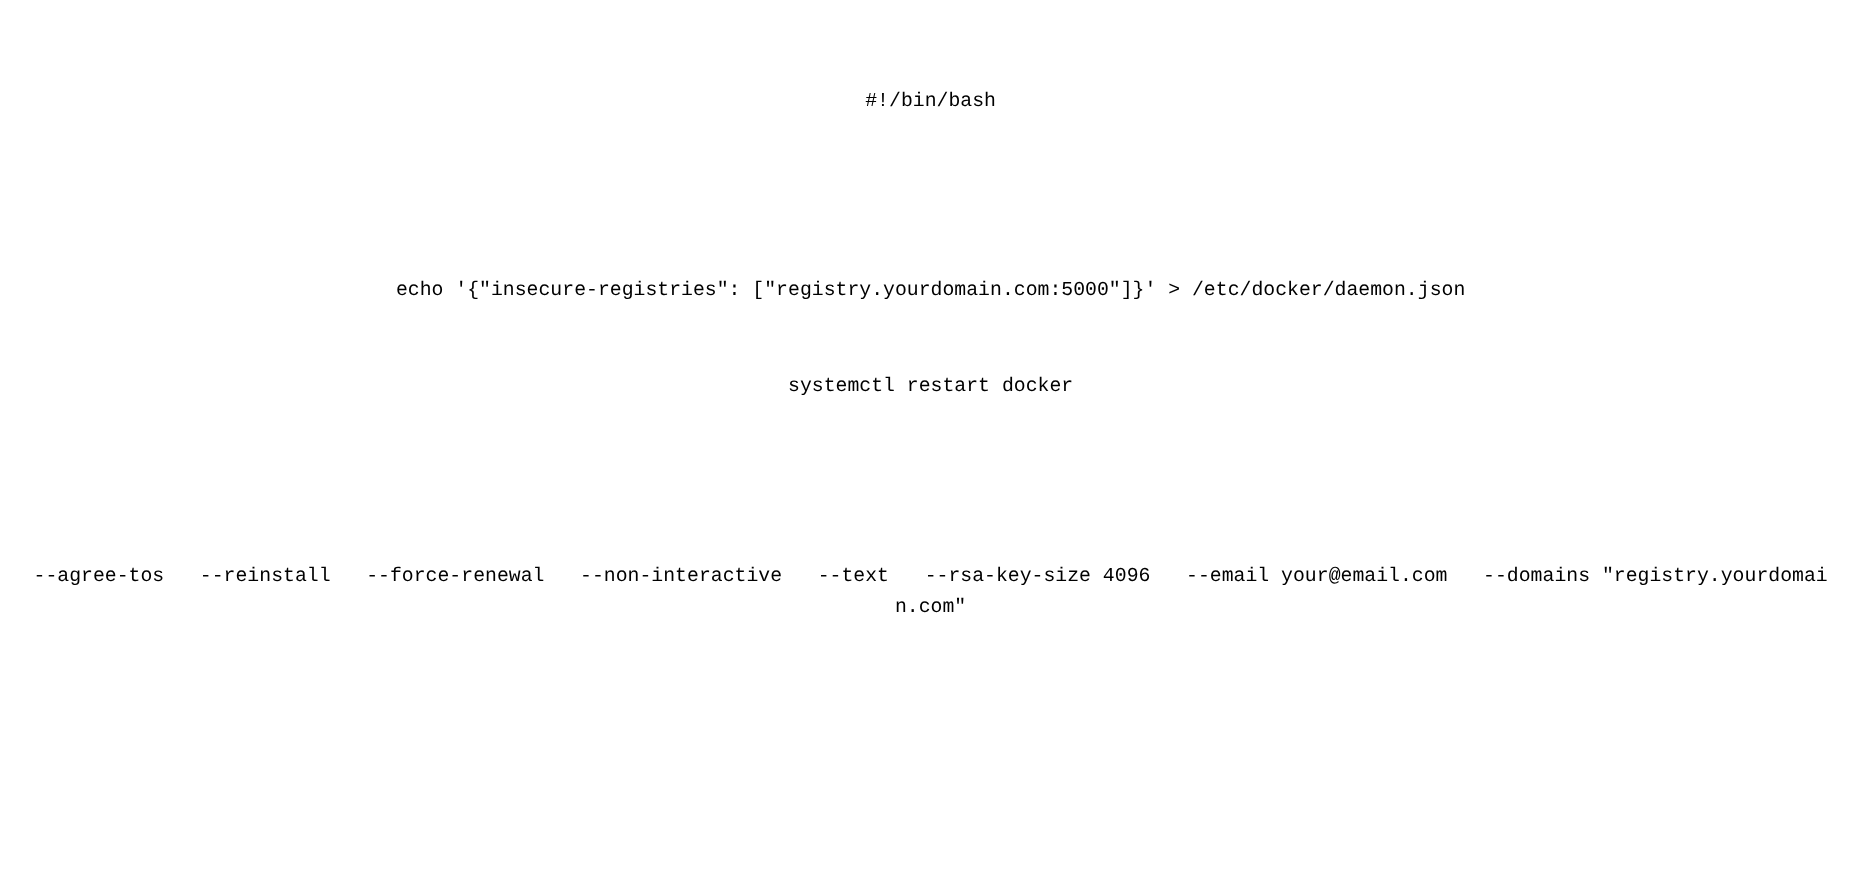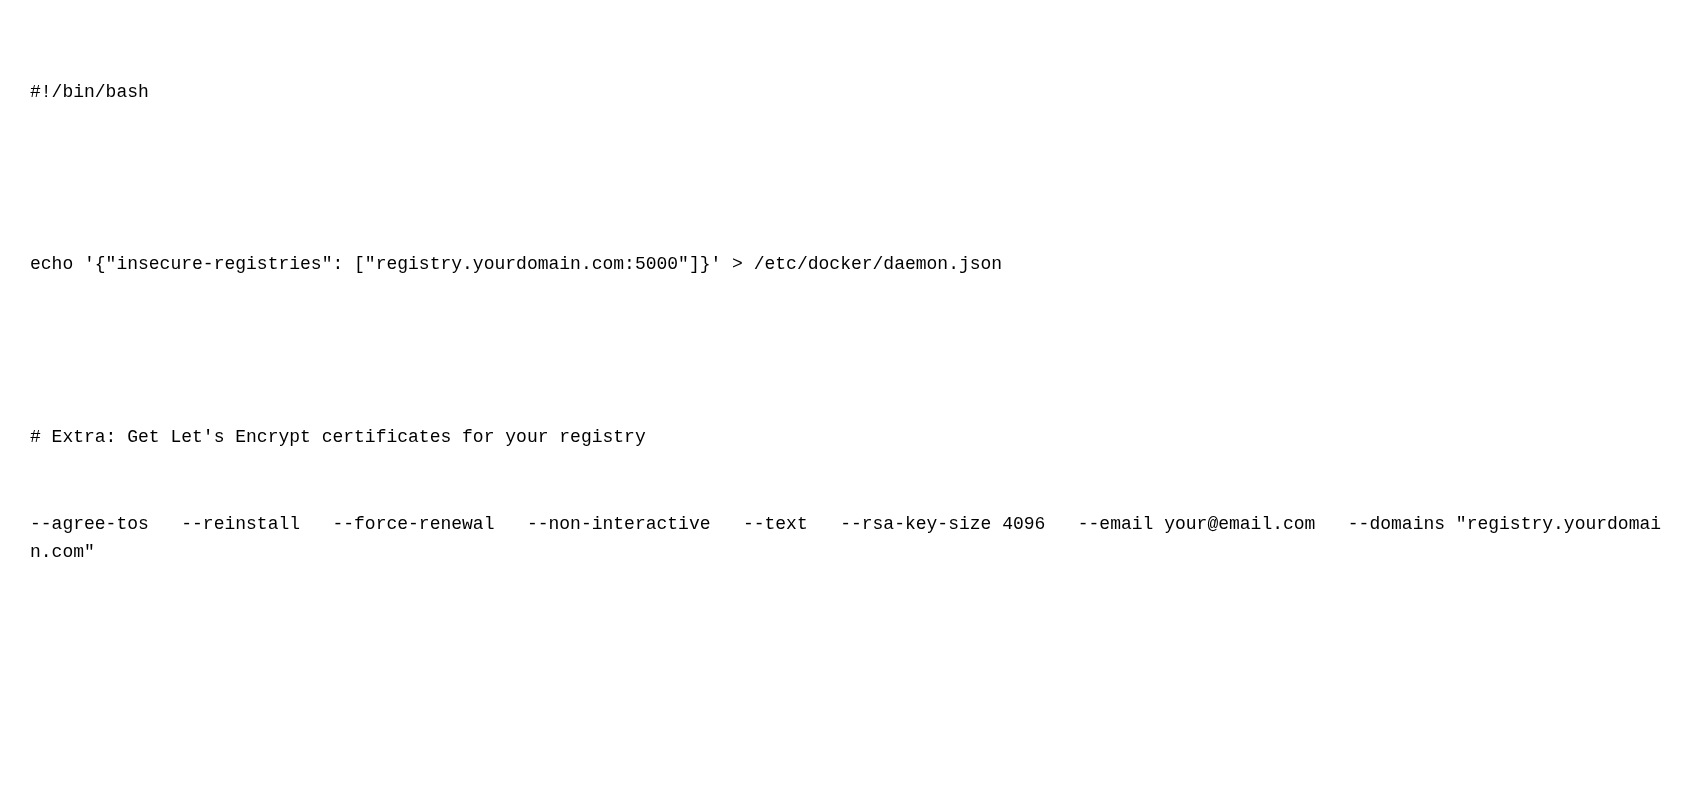--- a/index.html
+++ b/index.html
@@ -19,36 +19,37 @@
       min-height: 800px;
     }
 
     .code-block {
       white-space: pre-wrap;
       word-break: break-all;
     }
 
     .line {
       display: block;
+      text-align: center;
     }
 
     .empty-line {
       display: block;
       height: 1.6em;
     }
   </style>
 </head>
 <body>
 
 <div class="code-block">
   <span class="line">#!/bin/bash</span>
   <span class="empty-line"></span>
   <span class="line">echo '{"insecure-registries": ["registry.yourdomain.com:5000"]}' &gt; /etc/docker/daemon.json</span>
+  <span class="line">systemctl restart docker</span>
   <span class="empty-line"></span>
-  <span class="line"># Extra: Get Let's Encrypt certificates for your registry</span>
   <span class="line">--agree-tos   --reinstall   --force-renewal   --non-interactive   --text   --rsa-key-size 4096   --email your@email.com   --domains "registry.yourdomain.com"</span>
   
   
   
   
   
   
   
   
   

